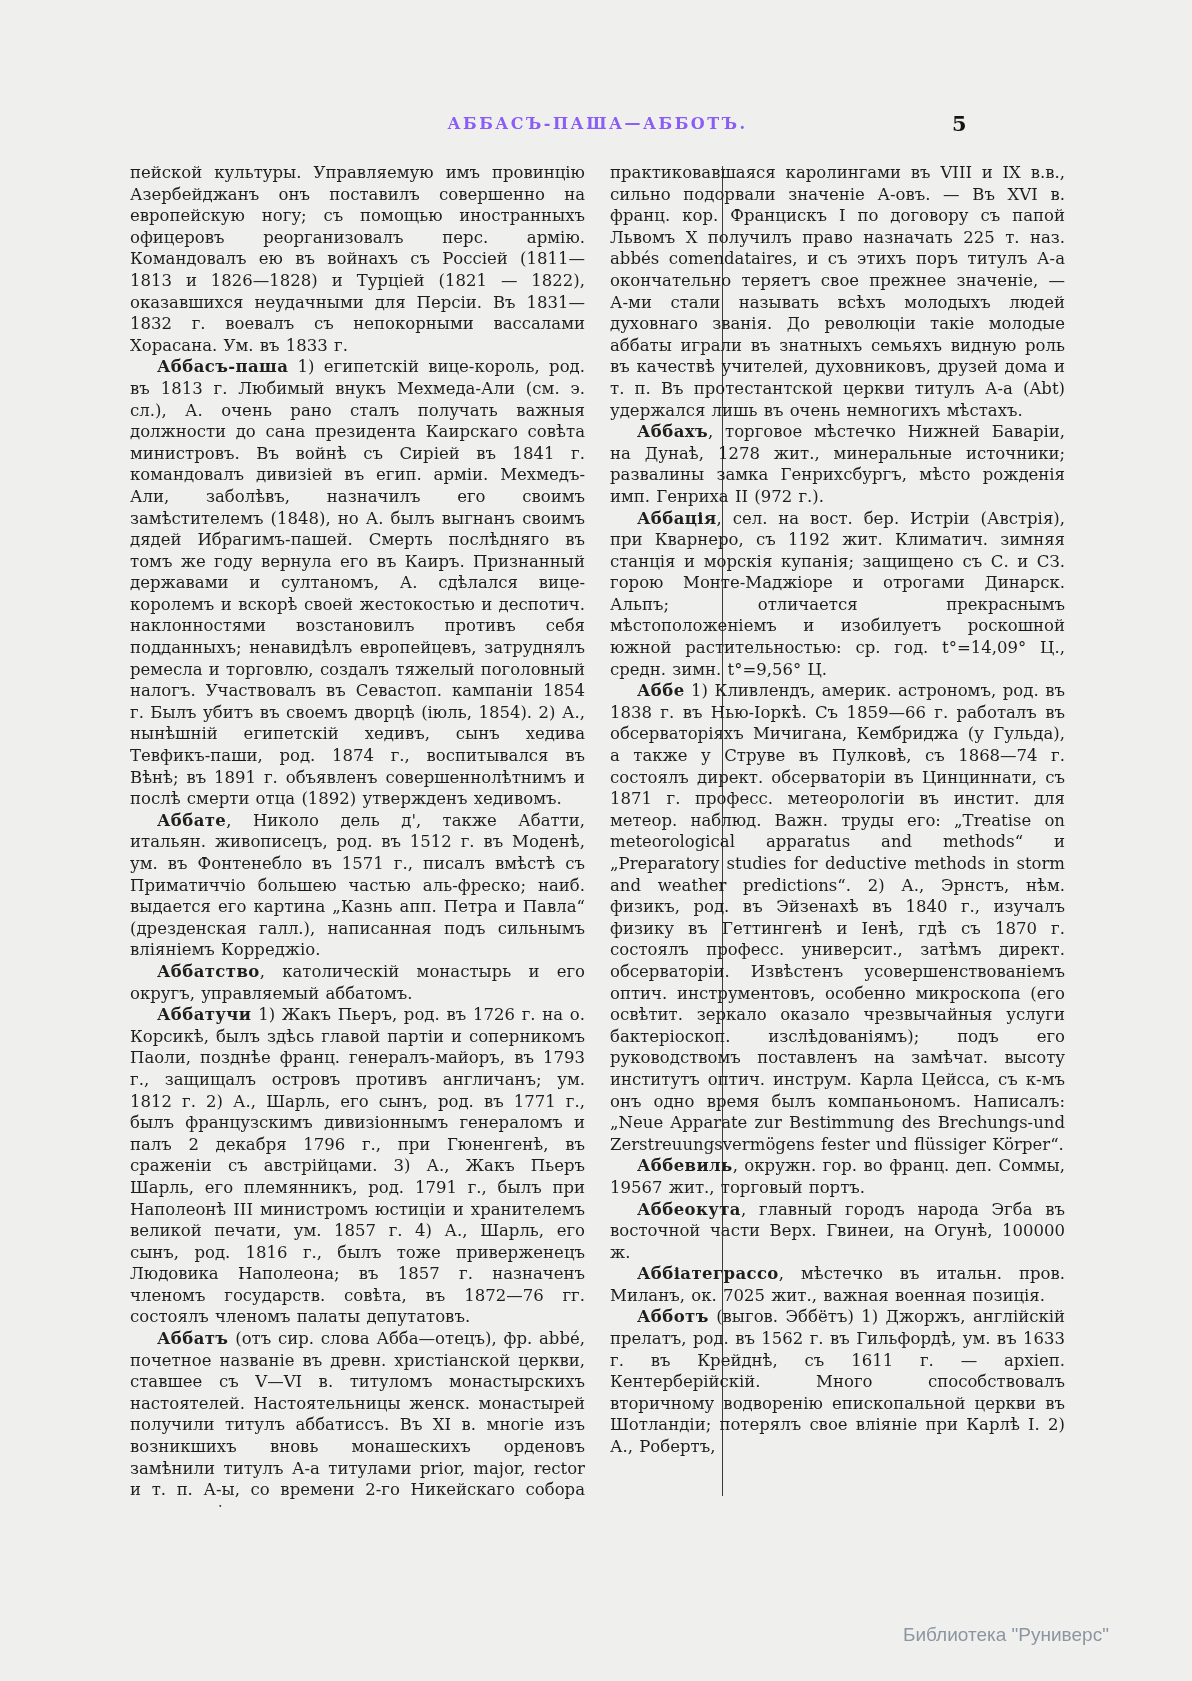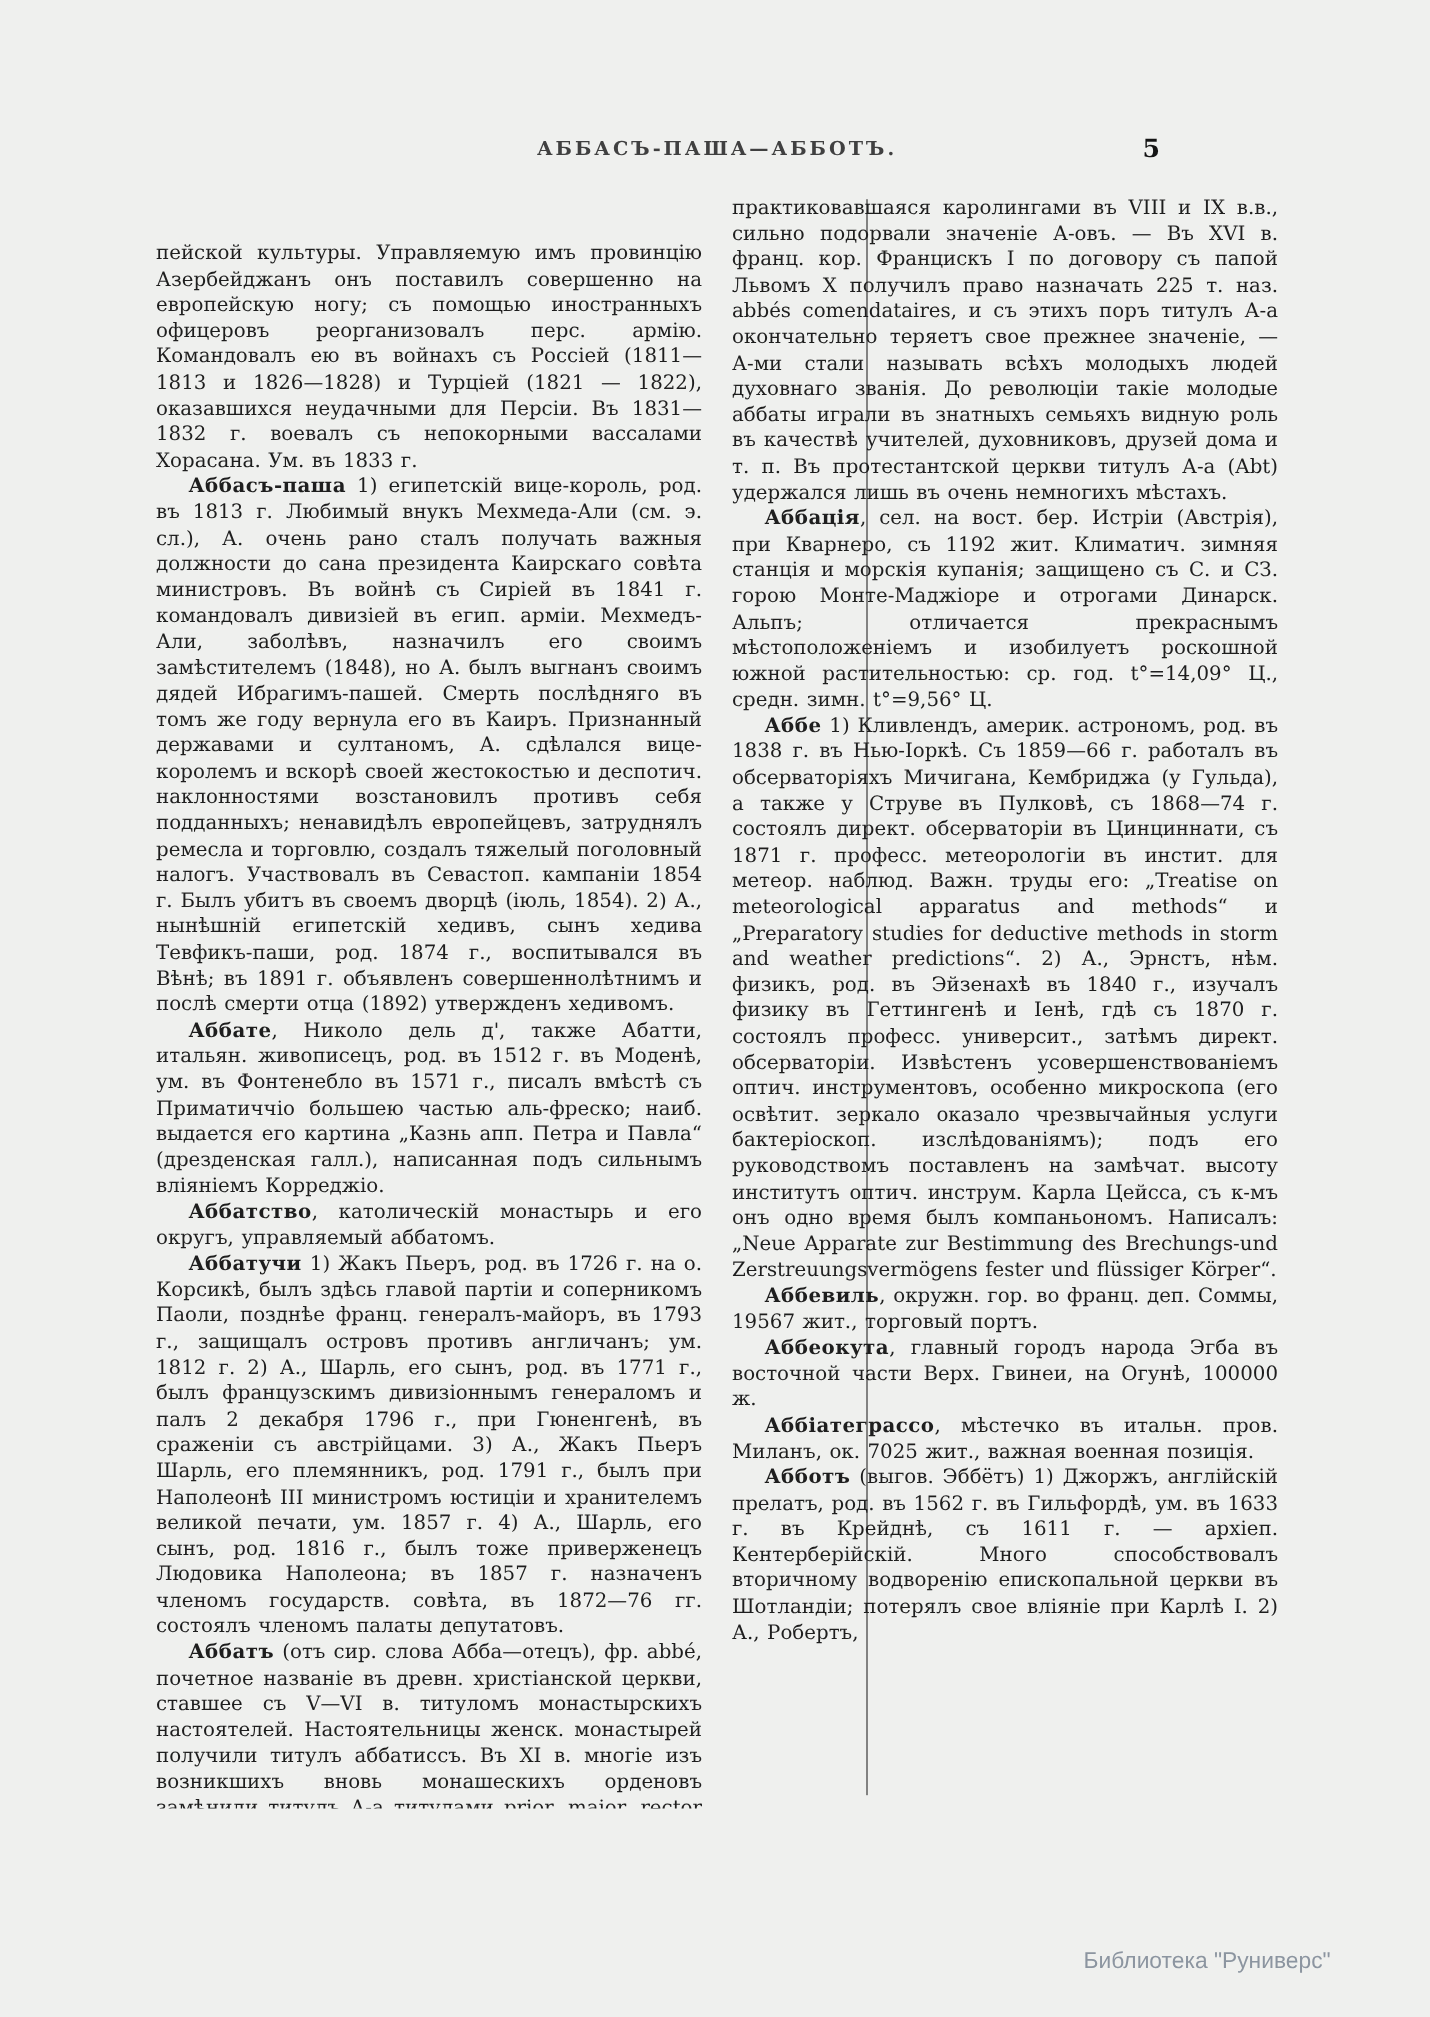--- a/index.html
+++ b/index.html
@@ -21,21 +21,21 @@
   }
   .running-head {
     position: absolute;
     top: 114px;
     left: 130px;
     width: 935px;
     text-align: center;
     font-size: 16px;
     font-weight: bold;
     letter-spacing: 2.5px;
-    color: #404040;
+    color: #8b5cf6;
   }
   .page-number {
     position: absolute;
     top: 111px;
     left: 952px;
     font-size: 21px;
     font-weight: bold;
     color: #141414;
   }
   .columns {
@@ -47,21 +47,21 @@
     display: flex;
     overflow: hidden;
   }
   .col {
     width: 455px;
     text-align: justify;
     font-size: 16.5px;
     line-height: 21.6px;
     word-spacing: 1px;
   }
-  .col-left { margin-right: 25px; margin-top: 38px; }
+  .col-left { margin-right: 25px; }
   .column-divider {
     position: absolute;
     top: 166px;
     left: 722px;
     width: 1px;
     height: 1330px;
     background: #3a3a3a;
   }
   .para {
     margin: 0;
@@ -95,20 +95,21 @@
       <p class="para cont"><b class="lead"></b><span>пейской культуры. Управляемую имъ провинцію Азербейджанъ онъ поставилъ совершенно на европейскую ногу; съ помощью иностранныхъ офицеровъ реорганизовалъ перс. армію. Командовалъ ею въ войнахъ съ Россіей (1811—1813 и 1826—1828) и Турціей (1821 — 1822), оказавшихся неудачными для Персіи. Въ 1831—1832 г. воевалъ съ непокорными вассалами Хорасана. Ум. въ 1833 г.</span></p>
       <p class="para"><b class="lead">Аббасъ-паша</b><span> 1) египетскій вице-король, род. въ 1813 г. Любимый внукъ Мехмеда-Али (см. э. сл.), А. очень рано сталъ получать важныя должности до сана президента Каирскаго совѣта министровъ. Въ войнѣ съ Сиріей въ 1841 г. командовалъ дивизіей въ егип. арміи. Мехмедъ-Али, заболѣвъ, назначилъ его своимъ замѣстителемъ (1848), но А. былъ выгнанъ своимъ дядей Ибрагимъ-пашей. Смерть послѣдняго въ томъ же году вернула его въ Каиръ. Признанный державами и султаномъ, А. сдѣлался вице-королемъ и вскорѣ своей жестокостью и деспотич. наклонностями возстановилъ противъ себя подданныхъ; ненавидѣлъ европейцевъ, затруднялъ ремесла и торговлю, создалъ тяжелый поголовный налогъ. Участвовалъ въ Севастоп. кампаніи 1854 г. Былъ убитъ въ своемъ дворцѣ (іюль, 1854). 2) А., нынѣшній египетскій хедивъ, сынъ хедива Тевфикъ-паши, род. 1874 г., воспитывался въ Вѣнѣ; въ 1891 г. объявленъ совершеннолѣтнимъ и послѣ смерти отца (1892) утвержденъ хедивомъ.</span></p>
       <p class="para"><b class="lead">Аббате</b><span>, Николо дель д', также Абатти, итальян. живописецъ, род. въ 1512 г. въ Моденѣ, ум. въ Фонтенебло въ 1571 г., писалъ вмѣстѣ съ Приматиччіо большею частью аль-фреско; наиб. выдается его картина „Казнь апп. Петра и Павла“ (дрезденская галл.), написанная подъ сильнымъ вліяніемъ Корреджіо.</span></p>
       <p class="para"><b class="lead">Аббатство</b><span>, католическій монастырь и его округъ, управляемый аббатомъ.</span></p>
       <p class="para"><b class="lead">Аббатучи</b><span> 1) Жакъ Пьеръ, род. въ 1726 г. на о. Корсикѣ, былъ здѣсь главой партіи и соперникомъ Паоли, позднѣе франц. генералъ-майоръ, въ 1793 г., защищалъ островъ противъ англичанъ; ум. 1812 г. 2) А., Шарль, его сынъ, род. въ 1771 г., былъ французскимъ дивизіоннымъ генераломъ и палъ 2 декабря 1796 г., при Гюненгенѣ, въ сраженіи съ австрійцами. 3) А., Жакъ Пьеръ Шарль, его племянникъ, род. 1791 г., былъ при Наполеонѣ III министромъ юстиціи и хранителемъ великой печати, ум. 1857 г. 4) А., Шарль, его сынъ, род. 1816 г., былъ тоже приверженецъ Людовика Наполеона; въ 1857 г. назначенъ членомъ государств. совѣта, въ 1872—76 гг. состоялъ членомъ палаты депутатовъ.</span></p>
       <p class="para"><b class="lead">Аббатъ</b><span> (отъ сир. слова Абба—отецъ), фр. abbé, почетное названіе въ древн. христіанской церкви, ставшее съ V—VI в. титуломъ монастырскихъ настоятелей. Настоятельницы женск. монастырей получили титулъ аббатиссъ. Въ XI в. многіе изъ возникшихъ вновь монашескихъ орденовъ замѣнили титулъ А-а титулами prior, major, rector и т. п. А-ы, со времени 2-го Никейскаго собора получившіе право посвящать своихъ монаховъ въ низшія церк. должности, пользовались первоначально очень значительною властью и въ церк. іерархіи занимали слѣдующее мѣсто послѣ епископовъ, но стремленіе епископовъ подчинить себѣ А-овъ и главн. обр. передача аббатствъ свѣтскимъ людямъ въ качествѣ бенефиціевъ,</span></p>
     </div>
 
     <div class="col col-right">
       <p class="para cont"><b class="lead"></b><span>практиковавшаяся каролингами въ VIII и IX в.в., сильно подорвали значеніе А-овъ. — Въ XVI в. франц. кор. Францискъ I по договору съ папой Львомъ X получилъ право назначать 225 т. наз. abbés comendataires, и съ этихъ поръ титулъ А-а окончательно теряетъ свое прежнее значеніе, — А-ми стали называть всѣхъ молодыхъ людей духовнаго званія. До революціи такіе молодые аббаты играли въ знатныхъ семьяхъ видную роль въ качествѣ учителей, духовниковъ, друзей дома и т. п. Въ протестантской церкви титулъ А-а (Abt) удержался лишь въ очень немногихъ мѣстахъ.</span></p>
+      <p class="para"><b class="lead">Аббахъ</b><span>, торговое мѣстечко Нижней Баваріи, на Дунаѣ, 1278 жит., минеральные источники; развалины замка Генрихсбургъ, мѣсто рожденія имп. Генриха II (972 г.).</span></p>
       <p class="para"><b class="lead">Аббація</b><span>, сел. на вост. бер. Истріи (Австрія), при Кварнеро, съ 1192 жит. Климатич. зимняя станція и морскія купанія; защищено съ С. и СЗ. горою Монте-Маджіоре и отрогами Динарск. Альпъ; отличается прекраснымъ мѣстоположеніемъ и изобилуетъ роскошной южной растительностью: ср. год. t°=14,09° Ц., средн. зимн. t°=9,56° Ц.</span></p>
       <p class="para"><b class="lead">Аббе</b><span> 1) Кливлендъ, америк. астрономъ, род. въ 1838 г. въ Нью-Іоркѣ. Съ 1859—66 г. работалъ въ обсерваторіяхъ Мичигана, Кембриджа (у Гульда), а также у Струве въ Пулковѣ, съ 1868—74 г. состоялъ директ. обсерваторіи въ Цинциннати, съ 1871 г. професс. метеорологіи въ инстит. для метеор. наблюд. Важн. труды его: „Treatise on meteorological apparatus and methods“ и „Preparatory studies for deductive methods in storm and weather predictions“. 2) А., Эрнстъ, нѣм. физикъ, род. въ Эйзенахѣ въ 1840 г., изучалъ физику въ Геттингенѣ и Іенѣ, гдѣ съ 1870 г. состоялъ професс. университ., затѣмъ директ. обсерваторіи. Извѣстенъ усовершенствованіемъ оптич. инструментовъ, особенно микроскопа (его освѣтит. зеркало оказало чрезвычайныя услуги бактеріоскоп. изслѣдованіямъ); подъ его руководствомъ поставленъ на замѣчат. высоту институтъ оптич. инструм. Карла Цейсса, съ к-мъ онъ одно время былъ компаньономъ. Написалъ: „Neue Apparate zur Bestimmung des Brechungs-und Zerstreuungsvermögens fester und flüssiger Körper“.</span></p>
       <p class="para"><b class="lead">Аббевиль</b><span>, окружн. гор. во франц. деп. Соммы, 19567 жит., торговый портъ.</span></p>
       <p class="para"><b class="lead">Аббеокута</b><span>, главный городъ народа Эгба въ восточной части Верх. Гвинеи, на Огунѣ, 100000 ж.</span></p>
       <p class="para"><b class="lead">Аббіатеграссо</b><span>, мѣстечко въ итальн. пров. Миланъ, ок. 7025 жит., важная военная позиція.</span></p>
       <p class="para"><b class="lead">Абботъ</b><span> (выгов. Эббётъ) 1) Джоржъ, англійскій прелатъ, род. въ 1562 г. въ Гильфордѣ, ум. въ 1633 г. въ Крейднѣ, съ 1611 г. — архіеп. Кентерберійскій. Много способствовалъ вторичному водворенію епископальной церкви въ Шотландіи; потерялъ свое вліяніе при Карлѣ I. 2) А., Робертъ,</span></p>
     </div>
 
   </div>
 

